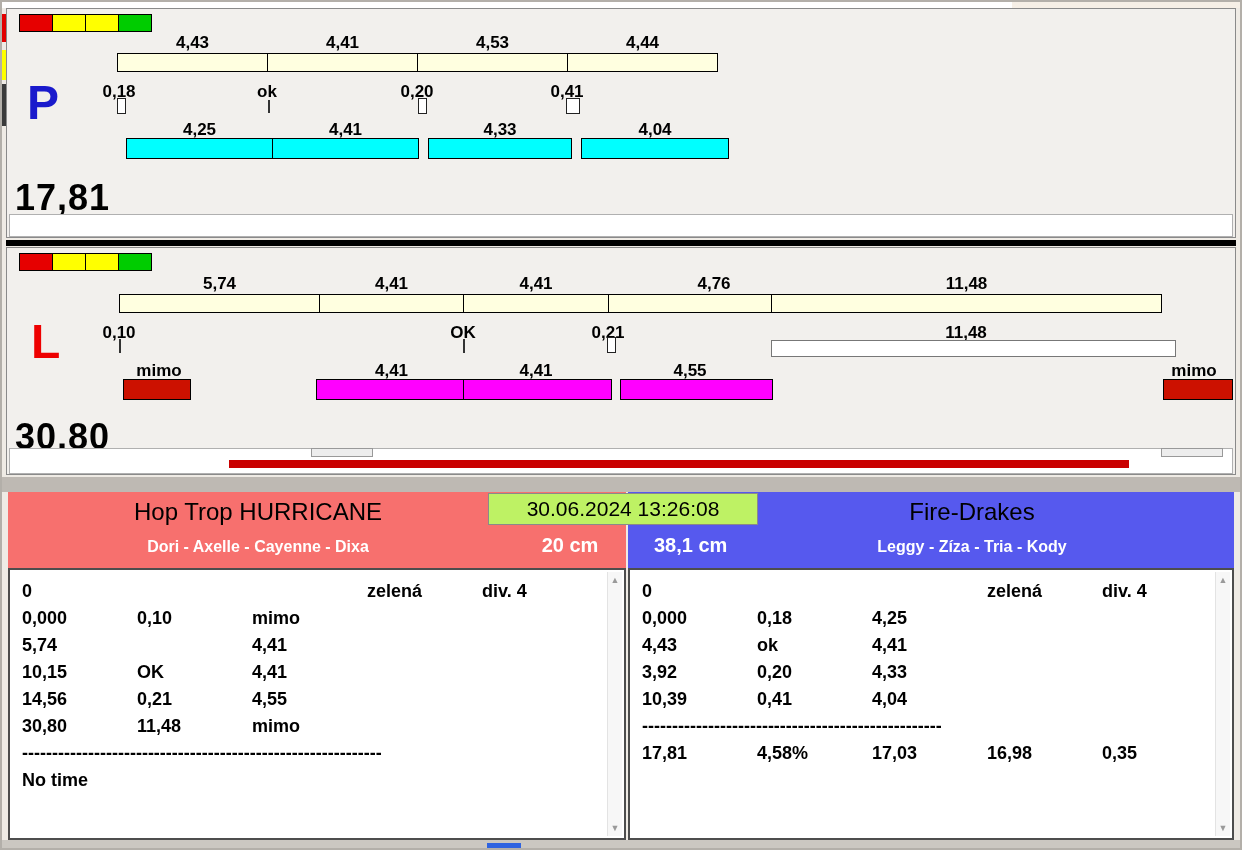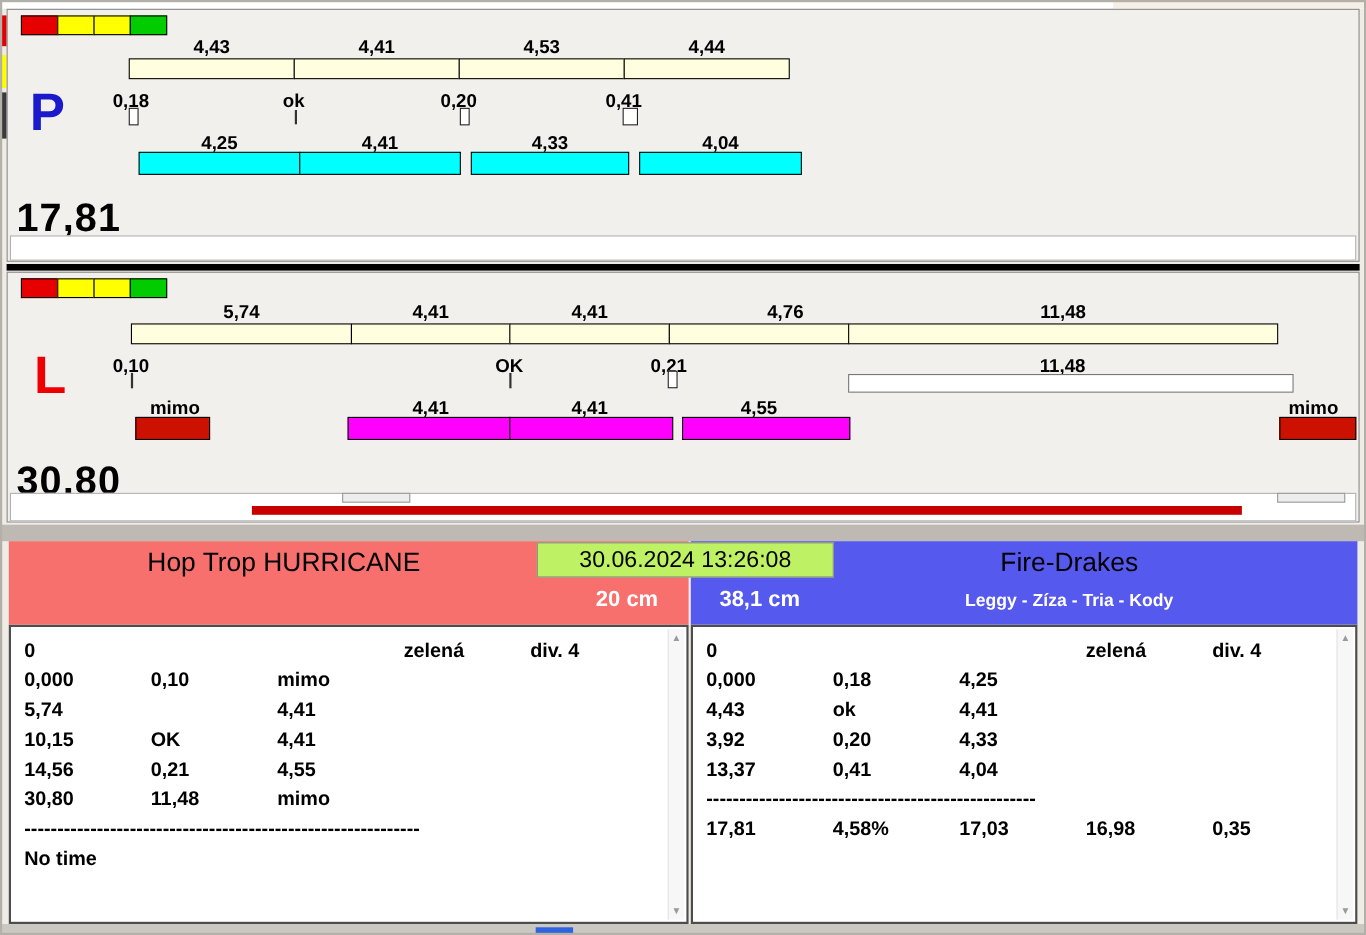--- a/index.html
+++ b/index.html
@@ -136,20 +136,21 @@
   <div class="mini-box" style="left:304px;top:200px;width:62px;height:9px"></div>
   <div class="mini-box" style="left:1154px;top:200px;width:62px;height:9px"></div>
   <div class="abs" style="position: absolute; left: 222px; top: 212px; width: 900px; height: 8px; background-color: rgb(201, 0, 0);"></div>
 </section>
 
 <div class="band" style="top:477px;height:15px"></div>
 
 <section>
   <div class="hdr" style="left: 8px; top: 492px; width: 618px; background-color: rgb(247, 112, 110);">
     <div class="hdr-title" style="left:4px;top:6px;width:492px">Hop Trop HURRICANE</div>
+    <div class="hdr-sub" style="left:4px;top:46px;width:492px">Dori - Axelle - Cayenne - Dixa</div>
     <div class="hdr-height" style="left:512px;top:42px;width:100px;text-align:center">20 cm</div>
   </div>
 
   <div class="hdr" style="left: 628px; top: 492px; width: 606px; background-color: rgb(86, 89, 238);">
     <div class="hdr-height" style="left:26px;top:42px">38,1 cm</div>
     <div class="hdr-title" style="left:84px;top:6px;width:520px">Fire-Drakes</div>
     <div class="hdr-sub" style="left:84px;top:46px;width:520px">Leggy - Zíza - Tria - Kody</div>
   </div>
 
   <div class="datetime" style="left:488px;top:493px;width:270px;height:32px">30.06.2024 13:26:08</div>
@@ -216,21 +217,21 @@
       <span class="sc">4,43</span>
       <span class="sc">ok</span>
       <span class="sc">4,41</span>
     </div>
     <div class="srow">
       <span class="sc">3,92</span>
       <span class="sc">0,20</span>
       <span class="sc">4,33</span>
     </div>
     <div class="srow">
-      <span class="sc">13,37</span>
+      <span class="sc">10,39</span>
       <span class="sc">0,41</span>
       <span class="sc">4,04</span>
     </div>
     <div class="srow">
       <span>--------------------------------------------------</span>
     </div>
     <div class="srow">
       <span class="sc">17,81</span>
       <span class="sc">4,58%</span>
       <span class="sc">17,03</span>

